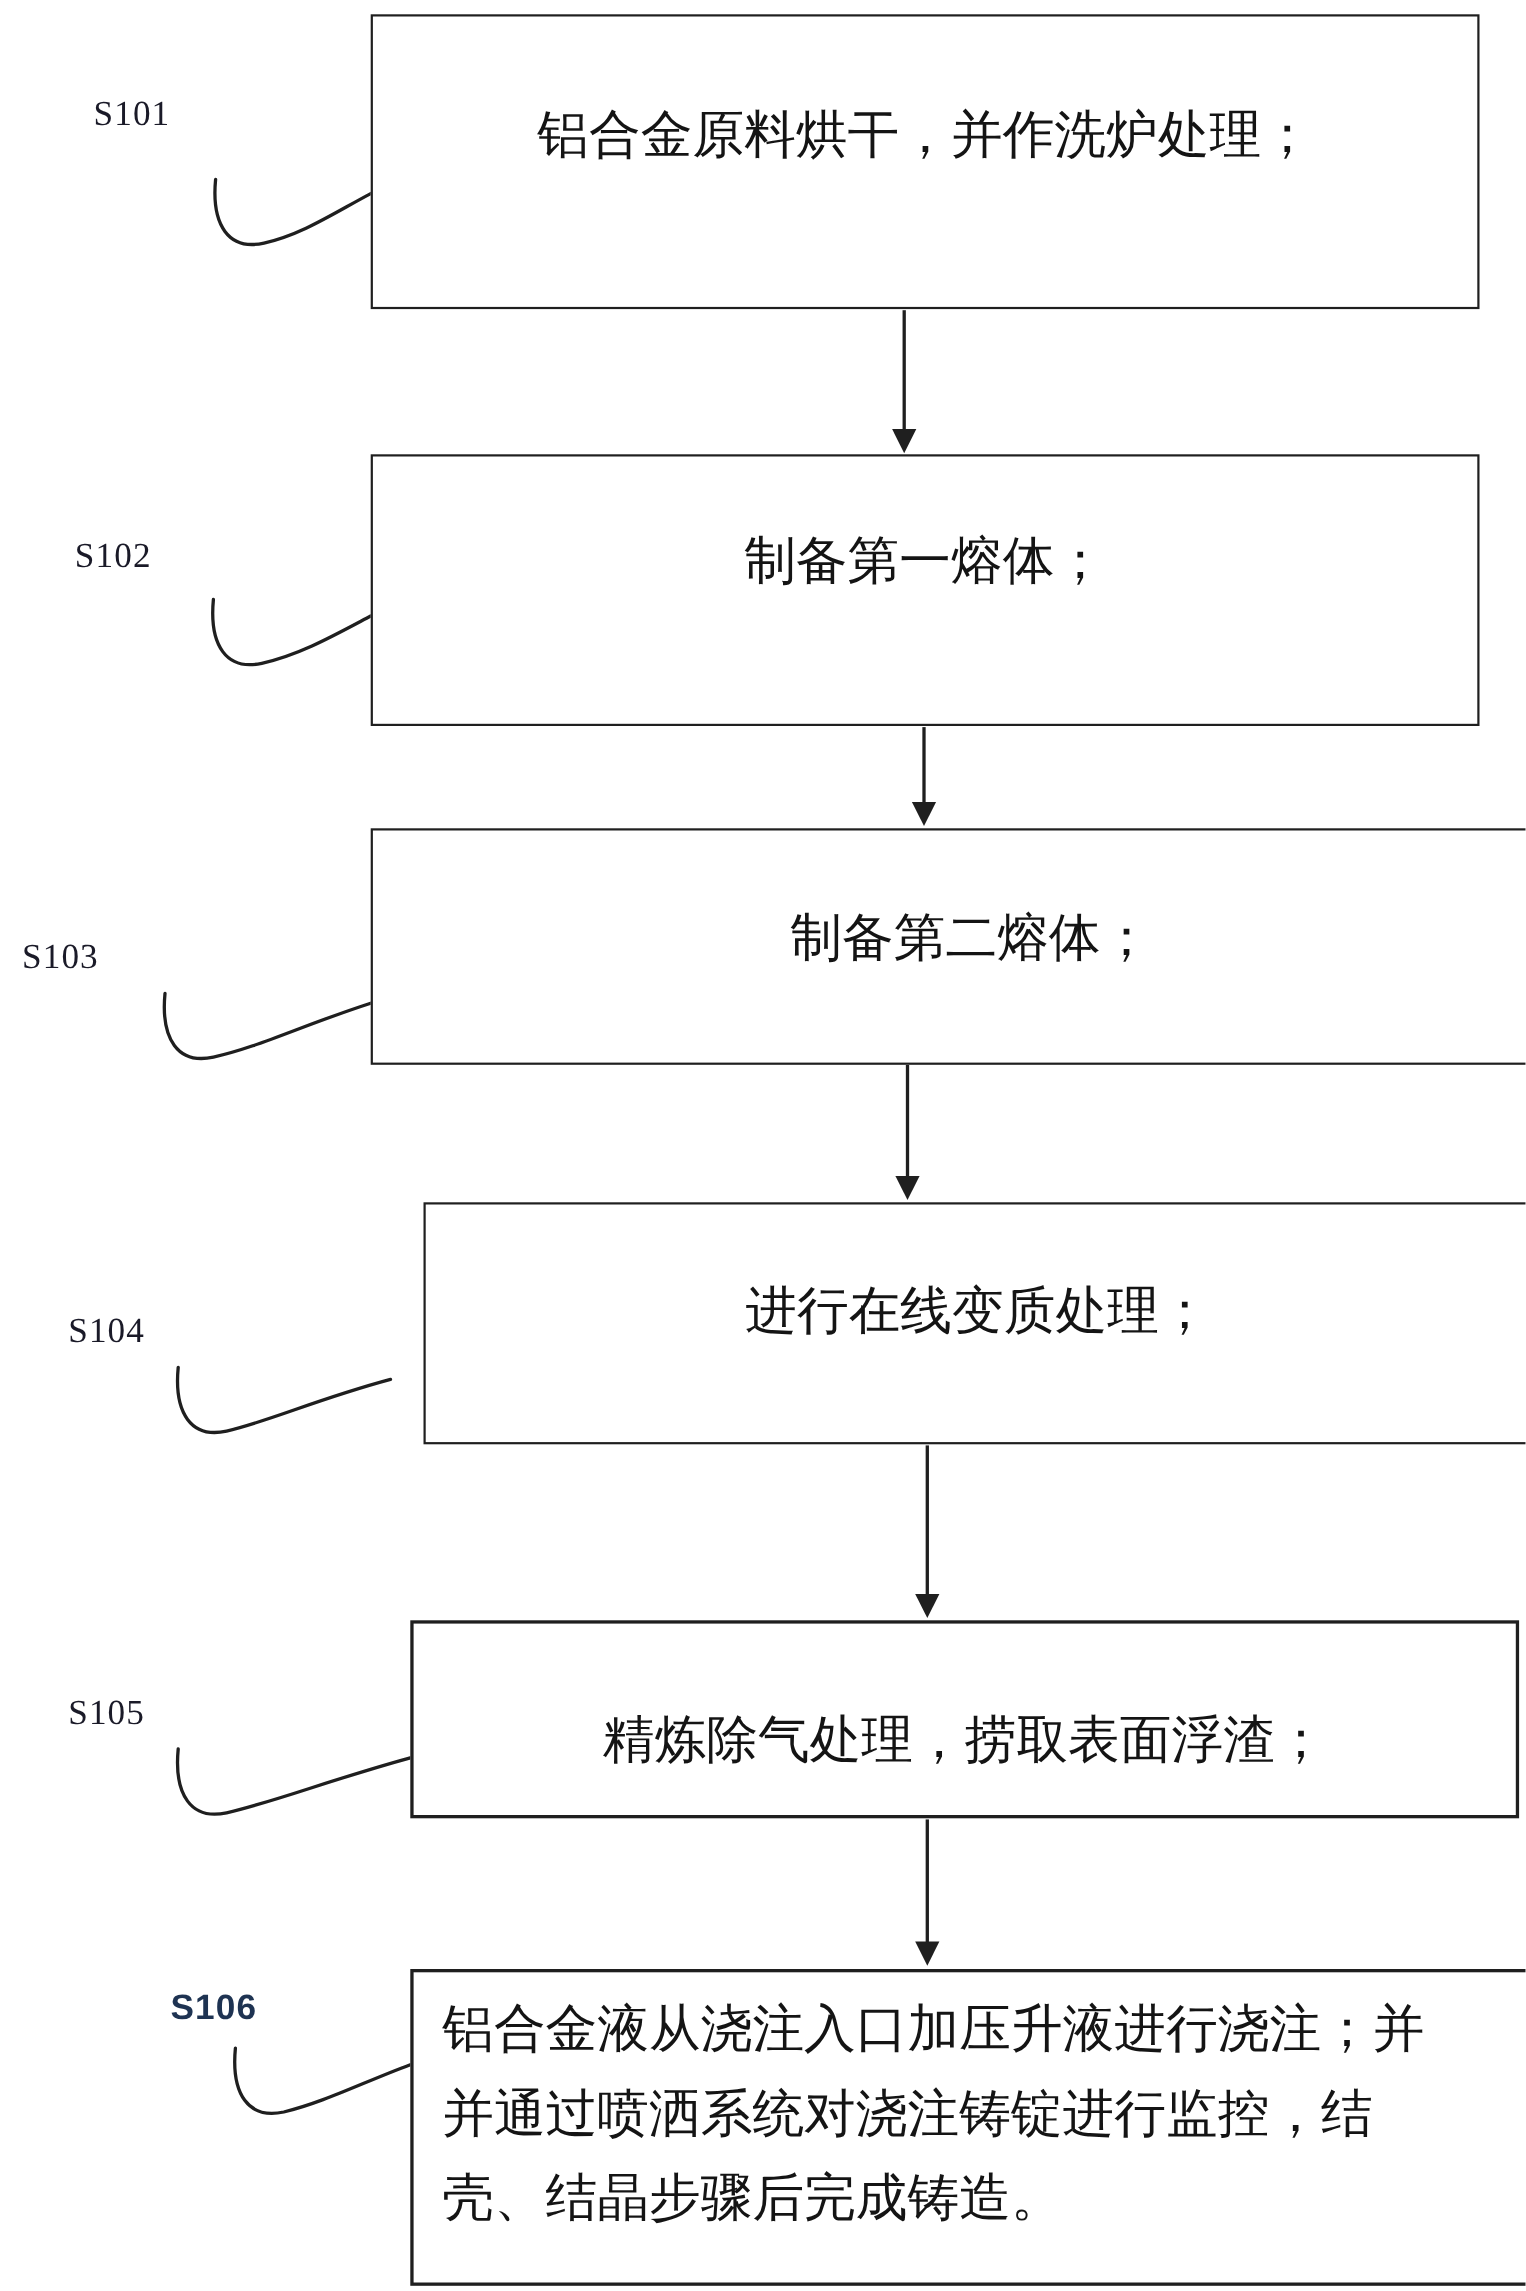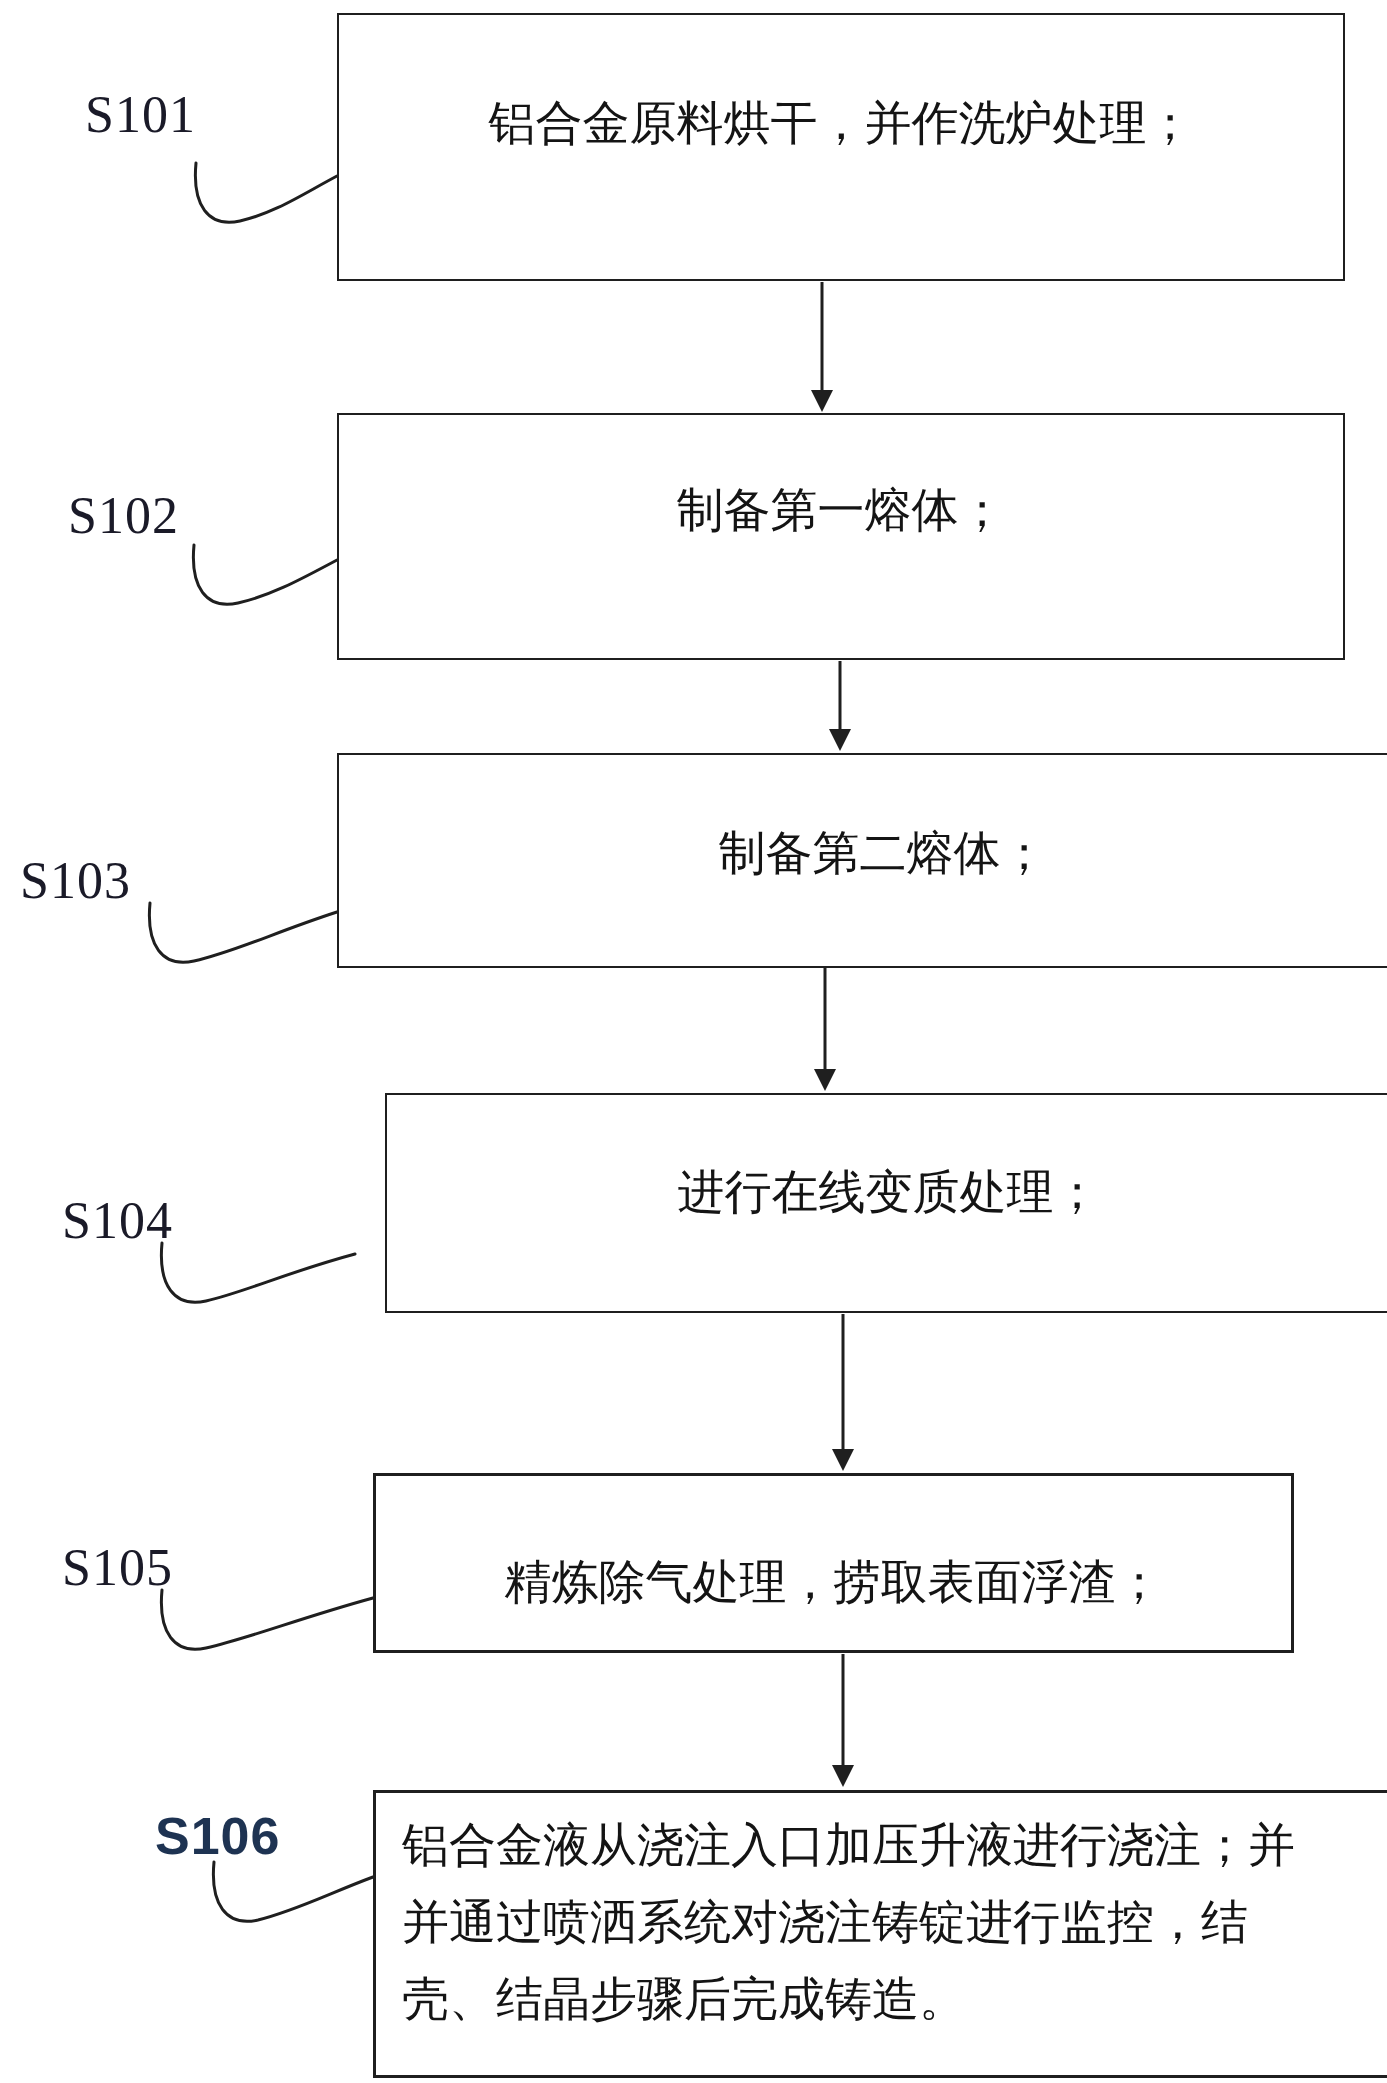--- a/index.html
+++ b/index.html
@@ -30,30 +30,30 @@
     background:var(--bg);
     display:flex;align-items:center;justify-content:center;
     font-size:47px;color:var(--text);
     text-align:center;
     line-height:1.3;
   }
   .box1{left:337px;top:13px;width:1008px;height:268px;padding-bottom:46px;}
   .box2{left:337px;top:413px;width:1008px;height:247px;padding-bottom:52px;}
   .box3{left:337px;top:753px;width:1092px;height:215px;padding-bottom:14px;}
   .box4{left:355px;top:1093px;width:1008px;height:220px;padding-bottom:20px;margin-left:30px;}
-  .box5{left:373px;top:1473px;width:921px;height:180px;border-width:3px;padding-top:40px;}
+  .box5{left:373px;top:1473px;width:1008px;height:180px;border-width:3px;padding-top:40px;}
   .box6{
     left:373px;top:1790px;width:1200px;height:288px;border-width:3px;
     flex-direction:column;align-items:flex-start;justify-content:flex-start;
     padding:14px 26px 0 26px;text-align:left;
   }
   .b6line{font-size:47px;line-height:77px;white-space:nowrap;}
   .slabel{
     position:absolute;
-    font-size:52px;
+    font-size:32px;
     color:var(--label);
     letter-spacing:1px;
     white-space:nowrap;
   }
   .slabel.alt{
     font-family:"Liberation Sans","DejaVu Sans",sans-serif;
     font-weight:600;
     color:var(--label-alt);
   }
   .s101{left:85px;top:85px;}

